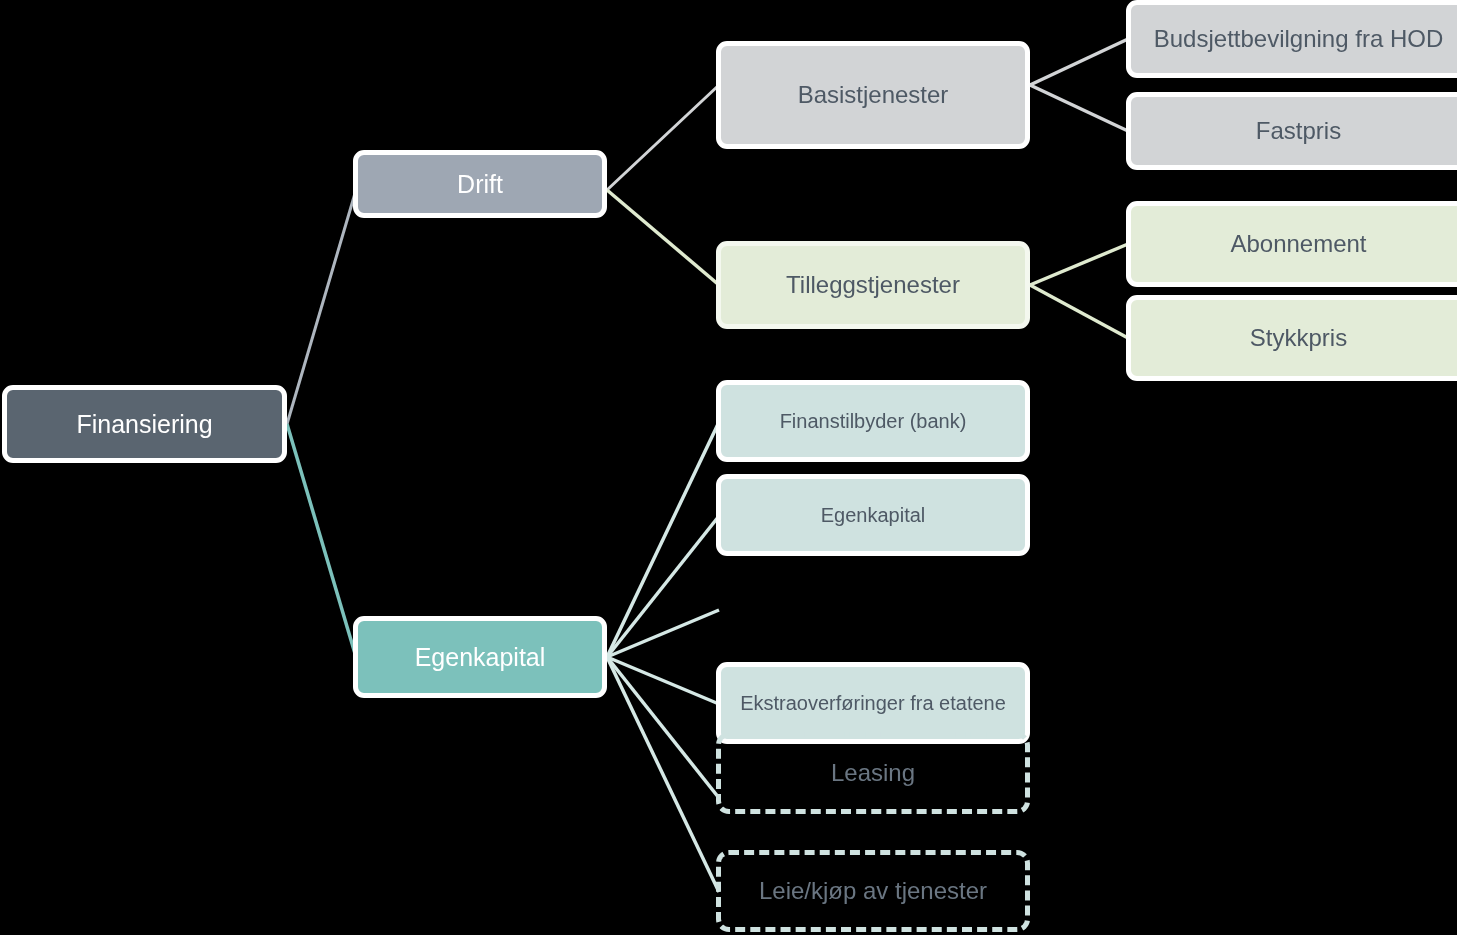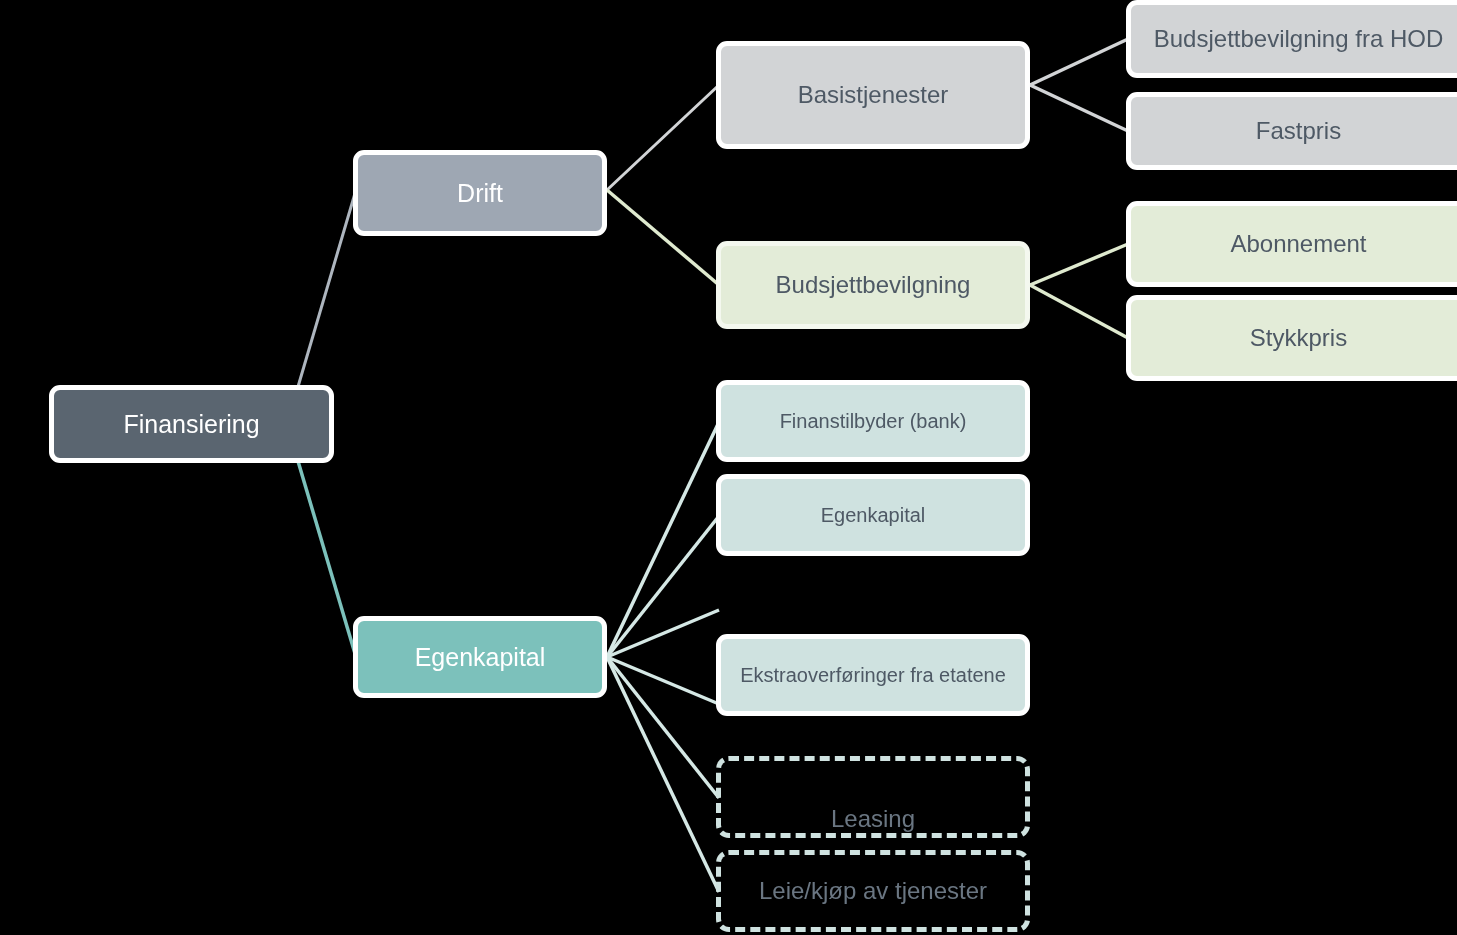--- a/index.html
+++ b/index.html
@@ -41,26 +41,25 @@
     box-sizing: border-box;
   }
 
   
   .n-root {
     left: 2px; top: 385px; width: 285px; height: 78px;
     background: #5a6570;
     border: 5px solid #ffffff;
     color: #ffffff;
     font-size: 25px;
-    margin-left: 47px;
   }
 
   
   .n-drift {
-    left: 353px; top: 150px; width: 254px; height: 86px;
+    left: 353px; top: 150px; width: 254px; height: 68px;
     background: #9ea7b3;
     border: 5px solid #ffffff;
     color: #ffffff;
     font-size: 25px;
   }
   .n-invest {
     left: 353px; top: 616px; width: 254px; height: 82px;
     background: #7cc1bb;
     border: 5px solid #ffffff;
     color: #ffffff;
@@ -119,32 +118,32 @@
   .n-mint {
     left: 716px; width: 314px; height: 82px;
     background: #cfe2e0;
     border: 5px solid #ffffff;
     color: #4e5965;
     font-size: 20px;
   }
   .n-finanstil { top: 380px; }
   .n-egenkap   { top: 474px; }
   .n-ekstrahod { top: 568px; }
-  .n-ekstraeta { top: 634px; }
+  .n-ekstraeta { top: 662px; }
 
   
   .n-dashed {
     left: 716px; width: 314px; height: 82px;
     background: transparent;
     border: 5px dashed #cfe2e0;
     color: #6a7682;
     font-size: 24px;
     border-radius: 13px;
   }
-  .n-leasing { top: 756px; align-items: flex-end; }
+  .n-leasing { top: 732px; }
   .n-leiekjop { top: 850px; }
 </style>
 </head>
 <body>
 
 <div id="stage">
 
   <svg id="edges" viewBox="0 0 1457 935" preserveAspectRatio="none">
 
     <line x1="287" y1="424" x2="356" y2="190" stroke="#aeb6bf" stroke-width="3"></line>
@@ -179,21 +178,21 @@
     <span class="node-label">Drift</span>
   </div>
   <div class="node n-invest">
     <span class="node-label">Egenkapital</span>
   </div>
 
   <div class="node n-basis">
     <span class="node-label">Basistjenester</span>
   </div>
   <div class="node n-tillegg">
-    <span class="node-label">Budsjettbevilgning</span>
+    <span class="node-label">Tilleggstjenester</span>
   </div>
 
   <div class="node n-budsjett">
     <span class="node-label">Budsjettbevilgning fra HOD</span>
   </div>
   <div class="node n-fastpris">
     <span class="node-label">Fastpris</span>
   </div>
 
   <div class="node n-abonnement">

